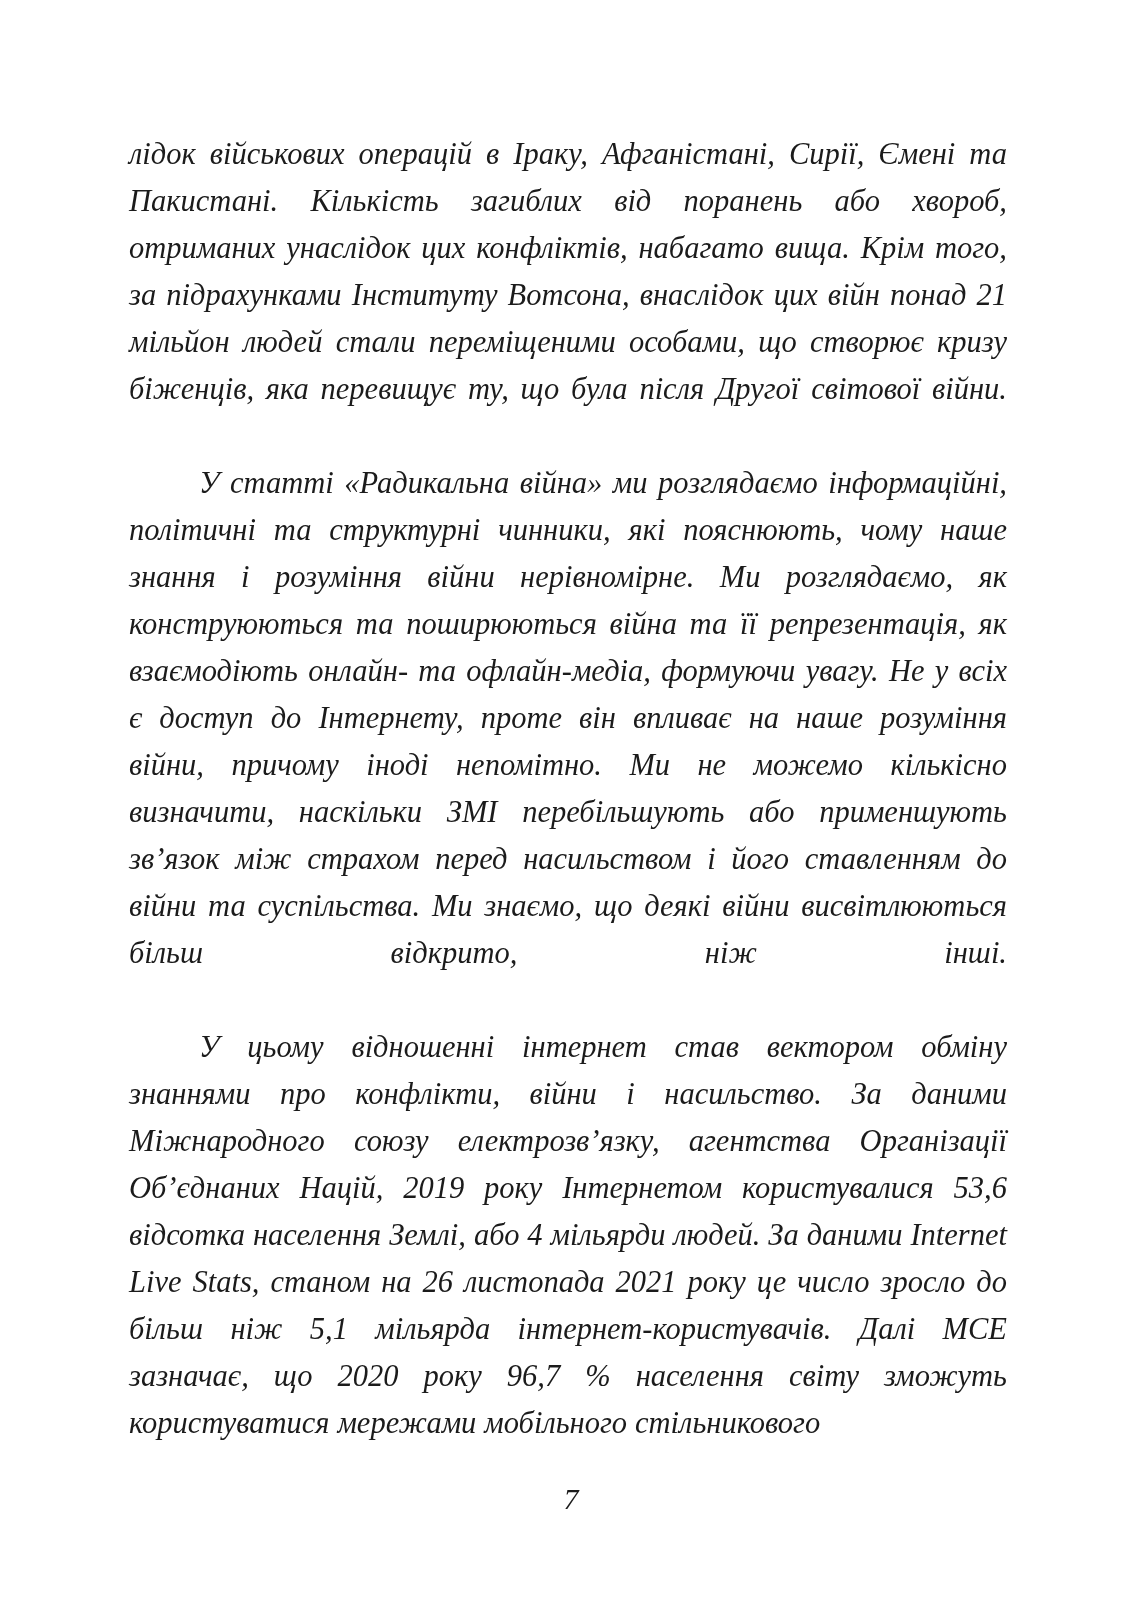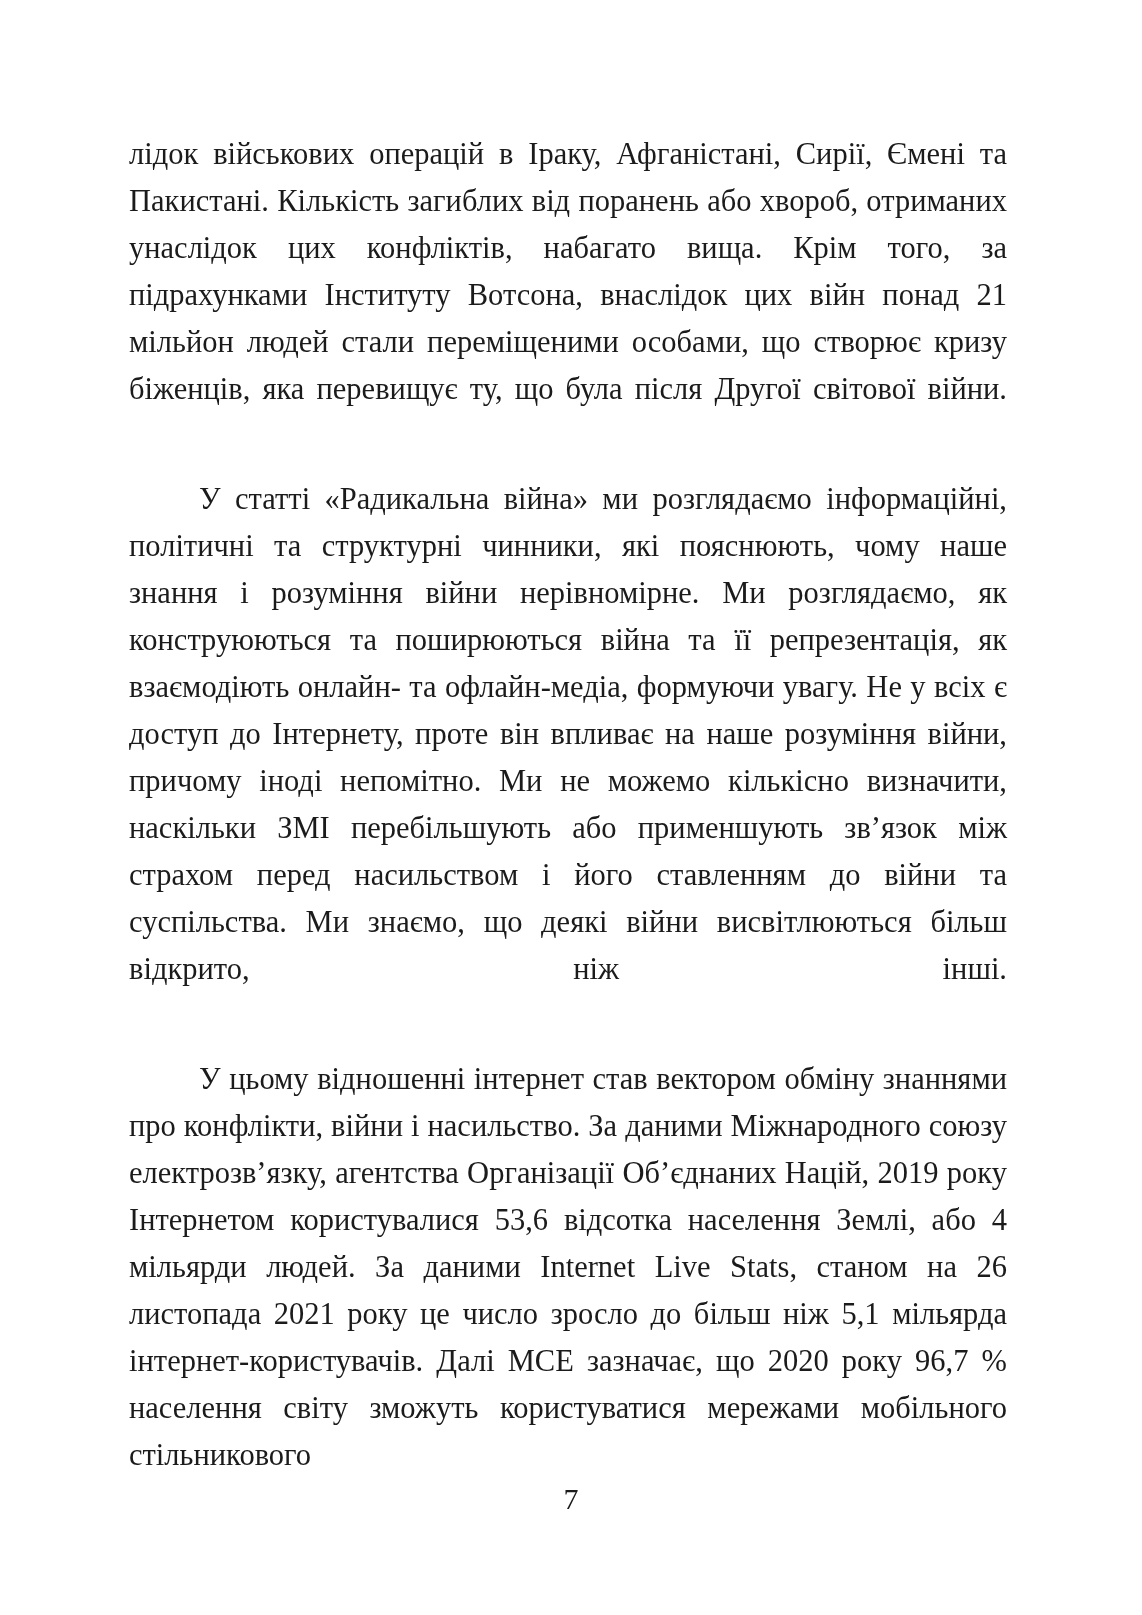--- a/index.html
+++ b/index.html
@@ -11,41 +11,42 @@
     font-family: "Liberation Serif", "DejaVu Serif", serif;
     color: #1a1a1a;
   }
   .page {
     position: relative;
     width: 1142px;
     height: 1615px;
     background: #ffffff;
     box-sizing: border-box;
     overflow: hidden;
+    font-style: italic;
   }
   .text-block {
     position: absolute;
     left: 129px;
     top: 131px;
     width: 878px;
   }
   .para {
     margin: 0;
     font-size: 30.5px;
     line-height: 47px;
     text-align: justify;
     text-justify: inter-word;
     hyphens: manual;
     -webkit-hyphens: manual;
     letter-spacing: 0.0px;
     word-spacing: 0.3px;
     color: #1b1b1b;
   }
   .para + .para {
-    margin-top: 16px;
+    margin-top: 0px;
   }
   .para.indent {
     text-indent: 70px;
   }
   
   .para::after {
     content: "";
     display: inline-block;
     width: 100%;
   }

